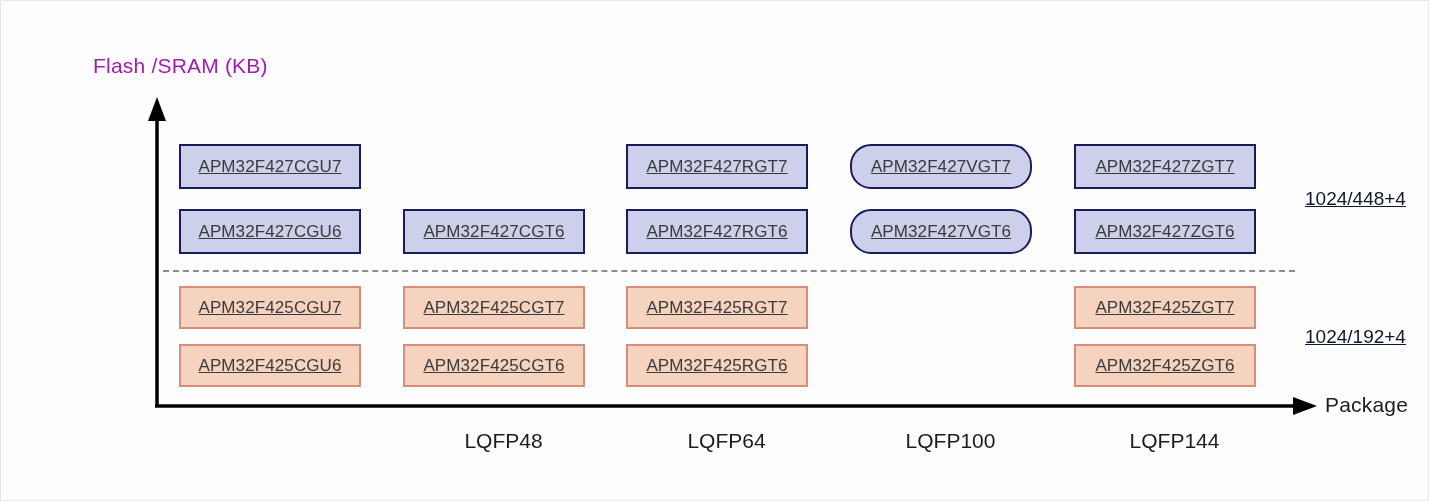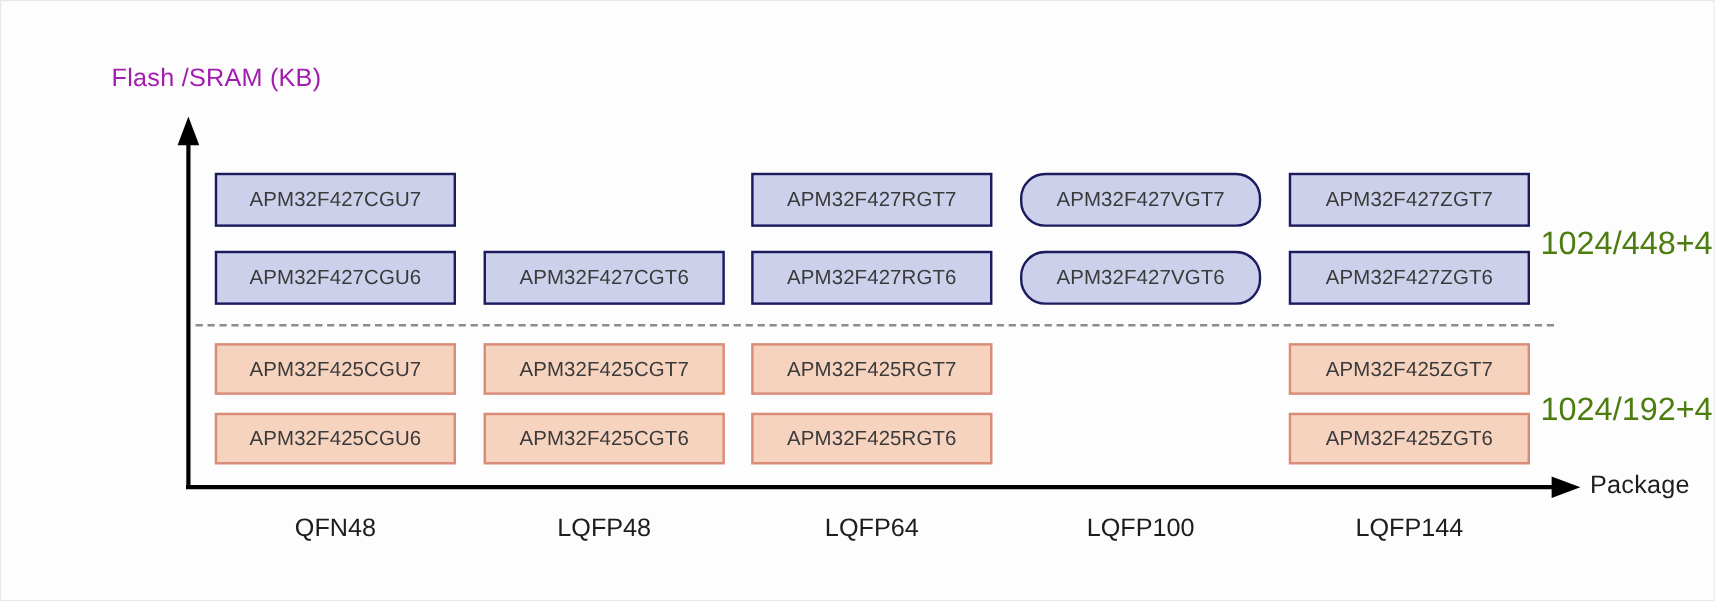--- a/index.html
+++ b/index.html
@@ -51,50 +51,52 @@
     height: 501px;
     pointer-events: none;
   }
 
   
   .ytick {
     position: absolute;
     right: 0;
     width: 145px;
     text-align: center;
-    font-size: 27px;
-    color: #4d7c0f;
+    font-size: 19px;
+    color: #0f172a;
     white-space: nowrap;
+    text-decoration: underline;
   }
   .ytick-0 { top: 187px; }
   .ytick-1 { top: 325px; }
 
   
   .xtick {
     position: absolute;
     top: 428px;
     width: 201px;
     text-align: center;
     font-size: 21px;
     color: #1d1d1f;
     white-space: nowrap;
   }
 
   
   .chip {
     position: absolute;
-    width: 201px;
+    width: 182px;
     height: 45px;
     box-sizing: border-box;
     display: flex;
     align-items: center;
     justify-content: center;
     font-size: 17px;
     letter-spacing: 0.1px;
     white-space: nowrap;
+    text-decoration: underline;
   }
   .chip.blue {
     background: #ccd0ea;
     border: 2px solid #1b1b5e;
     color: #3a3a3a;
   }
   .chip.orange {
     background: #f6d3bf;
     border: 2px solid #d98d79;
     color: #3a3a3a;
@@ -163,19 +165,18 @@
   <div class="chip orange row-o0 col-0">APM32F425CGU7</div>
   <div class="chip orange row-o0 col-1">APM32F425CGT7</div>
   <div class="chip orange row-o0 col-2">APM32F425RGT7</div>
   <div class="chip orange row-o0 col-4">APM32F425ZGT7</div>
 
   <div class="chip orange row-o1 col-0">APM32F425CGU6</div>
   <div class="chip orange row-o1 col-1">APM32F425CGT6</div>
   <div class="chip orange row-o1 col-2">APM32F425RGT6</div>
   <div class="chip orange row-o1 col-4">APM32F425ZGT6</div>
 
-  <div class="xtick col-0">QFN48</div>
   <div class="xtick col-1">LQFP48</div>
   <div class="xtick col-2">LQFP64</div>
   <div class="xtick col-3">LQFP100</div>
   <div class="xtick col-4">LQFP144</div>
 
 </div>
 
 </body></html>

